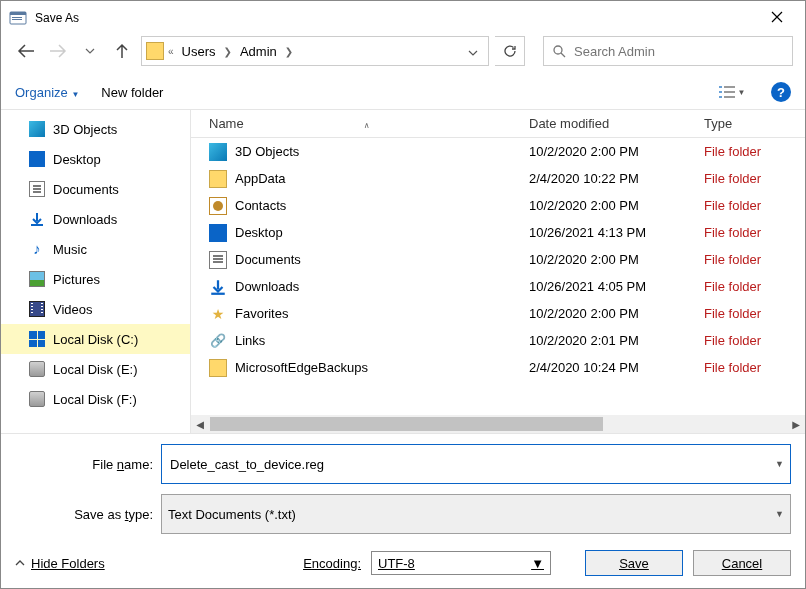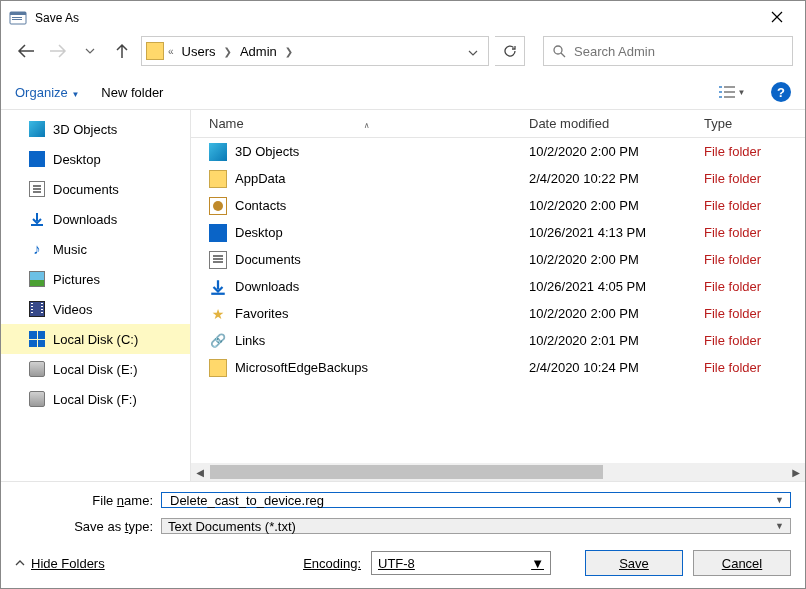--- a/index.html
+++ b/index.html
@@ -58,21 +58,21 @@
 
   .hscroll { height:18px; background:#f0f0f0; display:flex; align-items:center; }
   .hscroll .track { flex:1; height:16px; position:relative; }
   .hscroll .thumb { position:absolute; left:1px; top:1px; height:14px; width:68%; background:#c2c2c2; }
   .hscroll .arrow { width:18px; text-align:center; color:#555; font-size:10px; }
 
   
   .form { padding:10px 14px 4px 14px; display:flex; flex-direction:column; gap:10px; }
   .form-row { display:flex; align-items:center; }
   .form-row .lbl { width:146px; text-align:right; padding-right:8px; font-size:13px; }
-  .form-row .combo { flex:1; height:16px; border:1px solid #0a64c7; display:flex; align-items:center; padding:0 6px; font-size:13px; }
+  .form-row .combo { flex:1; height:40px; border:1px solid #0a64c7; display:flex; align-items:center; padding:0 6px; font-size:13px; }
   .form-row .combo.grey { border:1px solid #a0a0a0; background:#efefef; }
   .combo .cd { margin-left:auto; font-size:9px; color:#555; }
   .form-row input.fn { flex:1; border:none; outline:none; font-size:13px; background:transparent; }
 
   .footer { height:50px; display:flex; align-items:center; padding:0 14px; gap:10px;text-decoration:underline; }
   .foldbtn { display:flex; align-items:center; gap:6px; font-size:13px; }
   .footer .spacer { flex:1; }
   .enc-lbl { font-size:13px; }
   .enc-combo { width:180px; height:24px; border:1px solid #888; display:flex; align-items:center; padding:0 6px; font-size:13px; }
   .btn { width:98px; height:26px; border:1px solid #999; background:#efefef; font-size:13px; display:flex; align-items:center; justify-content:center; }

